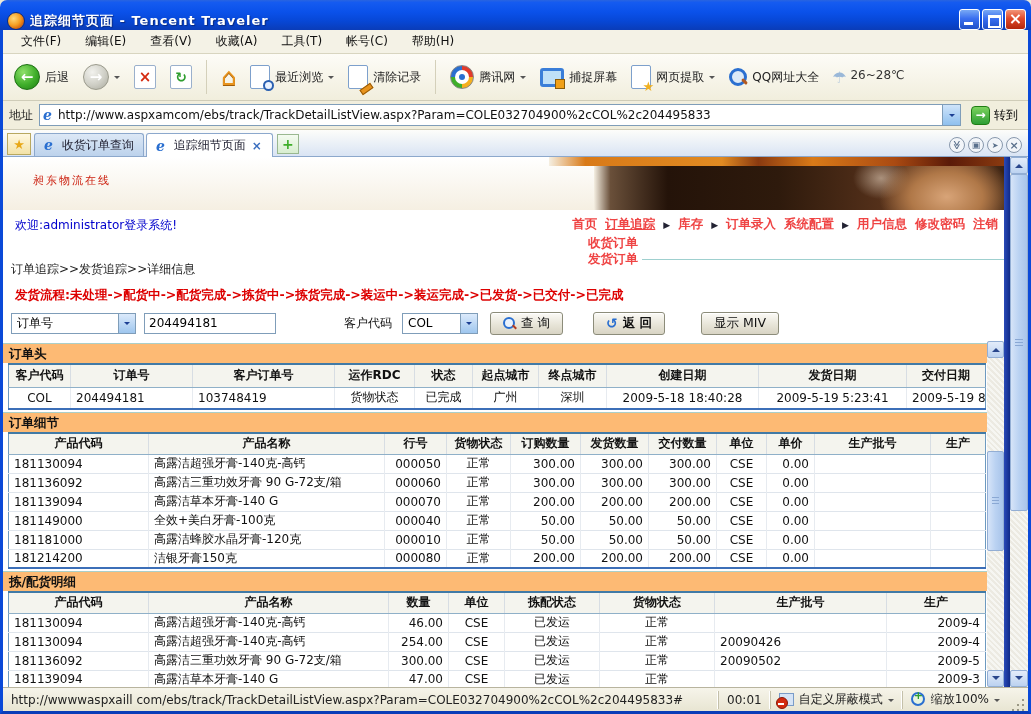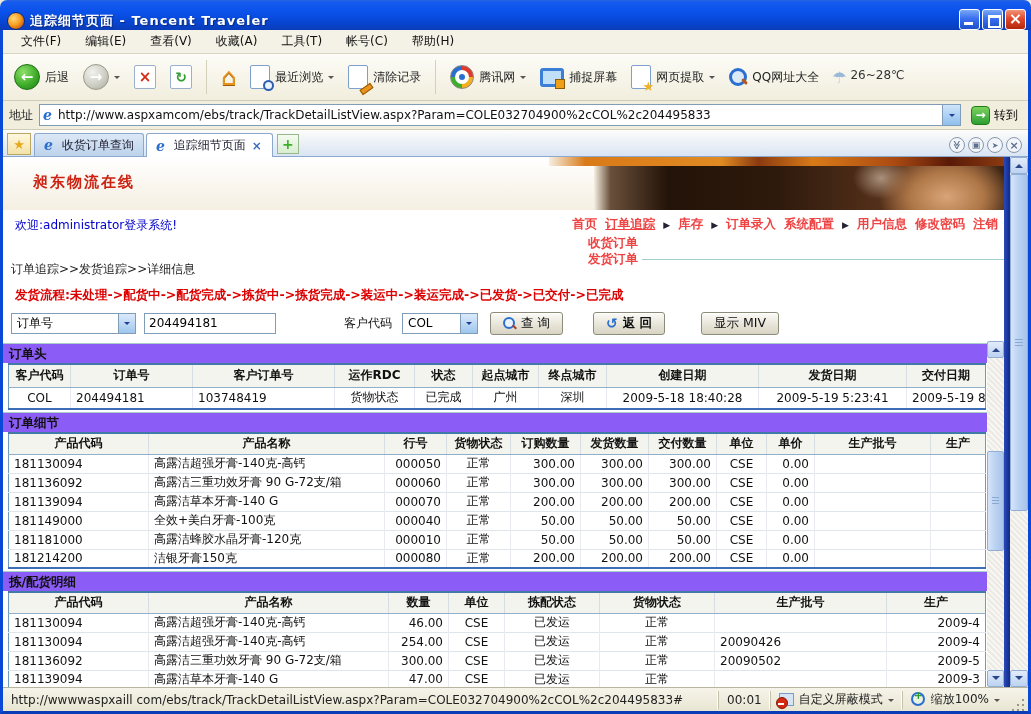--- a/index.html
+++ b/index.html
@@ -95,21 +95,21 @@
   .rnd.chev::after{content:"≫";transform:rotate(90deg);display:block;}
   .rnd.winico::after{content:"▣";}
   .rnd.pin::after{content:"➤";font-size:8px;}
   .rnd.xico::after{content:"×";font-size:11px;}
 
   
   .content{flex:1;position:relative;background:#fff;overflow:hidden;}
   .page{position:absolute;left:0;top:0;bottom:0;right:24px;background:#fff;overflow:hidden;}
   .page-edge{position:absolute;right:18px;top:0;bottom:0;width:6px;background:linear-gradient(to right,#2a4ab8,#102a88);}
   .banner{position:absolute;left:0;top:0;right:0;height:53px;background:linear-gradient(to bottom,#ffffff,#f5efe2);}
-  .banner-title{position:absolute;left:30px;top:16px;color:#cc2211;font-size:15px;font-weight:bold;letter-spacing:2px;}
+  .banner-title{position:absolute;left:30px;top:16px;color:#cc2211;font-size:11px;font-weight:normal;letter-spacing:2px;}
   .banner-photo{position:absolute;right:0;top:0;width:410px;height:53px;
     background:
       radial-gradient(ellipse 90px 60px at 86% 75%,#d8a478 0%,#b07848 40%,rgba(90,50,24,0) 75%),
       radial-gradient(ellipse 40px 30px at 70% 40%,rgba(255,240,220,.5),rgba(255,240,220,0) 70%),
       linear-gradient(to right,#f5efe2 0%,#6a503a 4%,#241309 18%,#2e1a0c 45%,#54301a 70%,#7a4a2c 88%,#3a2212 100%);}
   .banner-band{position:absolute;right:0;top:0;width:455px;height:9px;
     background:linear-gradient(to right,#f5efe2 0%,#d97a18 8%,#e08a22 38%,#8a3a10 46%,#d97a18 58%,#aa4a12 76%,#5a1a08 88%,#8a3a10 100%);}
 
   .welcome{position:absolute;left:12px;top:60px;color:#0000cc;font-size:12px;}
   .topnav{position:absolute;right:6px;top:59px;font-size:12.5px;font-weight:bold;color:#00339b;display:flex;align-items:center;gap:8px;}
@@ -140,21 +140,21 @@
   .push-btn.goback{margin-left:22px;font-weight:bold;}
   .push-btn.miv{margin-left:28px;}
   .mag-s{width:13px;height:13px;position:relative;}
   .mag-s::before{content:"";position:absolute;left:0;top:0;width:8px;height:8px;border:2px solid #2a6fd0;border-radius:50%;background:#eaf2fc;}
   .mag-s::after{content:"";position:absolute;left:9px;top:9px;width:5px;height:2px;background:#b33a20;transform:rotate(45deg);}
   .back-arrow-ico{color:#2a6fd0;font-weight:bold;font-size:14px;} .back-arrow-ico::after{content:"↺";}
 
   
   .scrollwrap{position:absolute;left:0;top:184px;bottom:0;right:0;}
   .tables{position:absolute;left:0;right:17px;top:0;bottom:0;overflow:hidden;}
-  .section-bar{height:20px;background:#8b5cf6;border-top:1px solid #aacfc9;font-weight:bold;font-size:12.5px;color:#111;
+  .section-bar{height:20px;background:#fdba74;border-top:1px solid #aacfc9;font-weight:bold;font-size:12.5px;color:#111;
     padding:2px 6px;margin-top:2px;}
   .section-bar.first{margin-top:2px;}
   table.grid{table-layout:fixed;border-collapse:collapse;width:977px;margin-left:5px;font-size:12px;background:#fff;
     border:1px solid #6d9ac0;border-top:2px solid #417aa6;border-bottom:2px solid #3c6fb8;}
   table.grid th{height:21px;background:#f4f4ee;font-weight:bold;color:#111;border-left:1px solid #d7dde3;
     border-bottom:1px solid #8fb0c8;padding:0 4px;overflow:hidden;white-space:nowrap;text-align:center;}
   table.grid td{height:19px;padding:0 5px;border-top:1px solid #dfe5ec;border-left:1px solid #e7ebf0;
     overflow:hidden;white-space:nowrap;color:#111;}
   table.grid th:first-child,table.grid td:first-child{border-left:none;}
   #t1 td{height:22px;} #t1 th{height:23px;}

